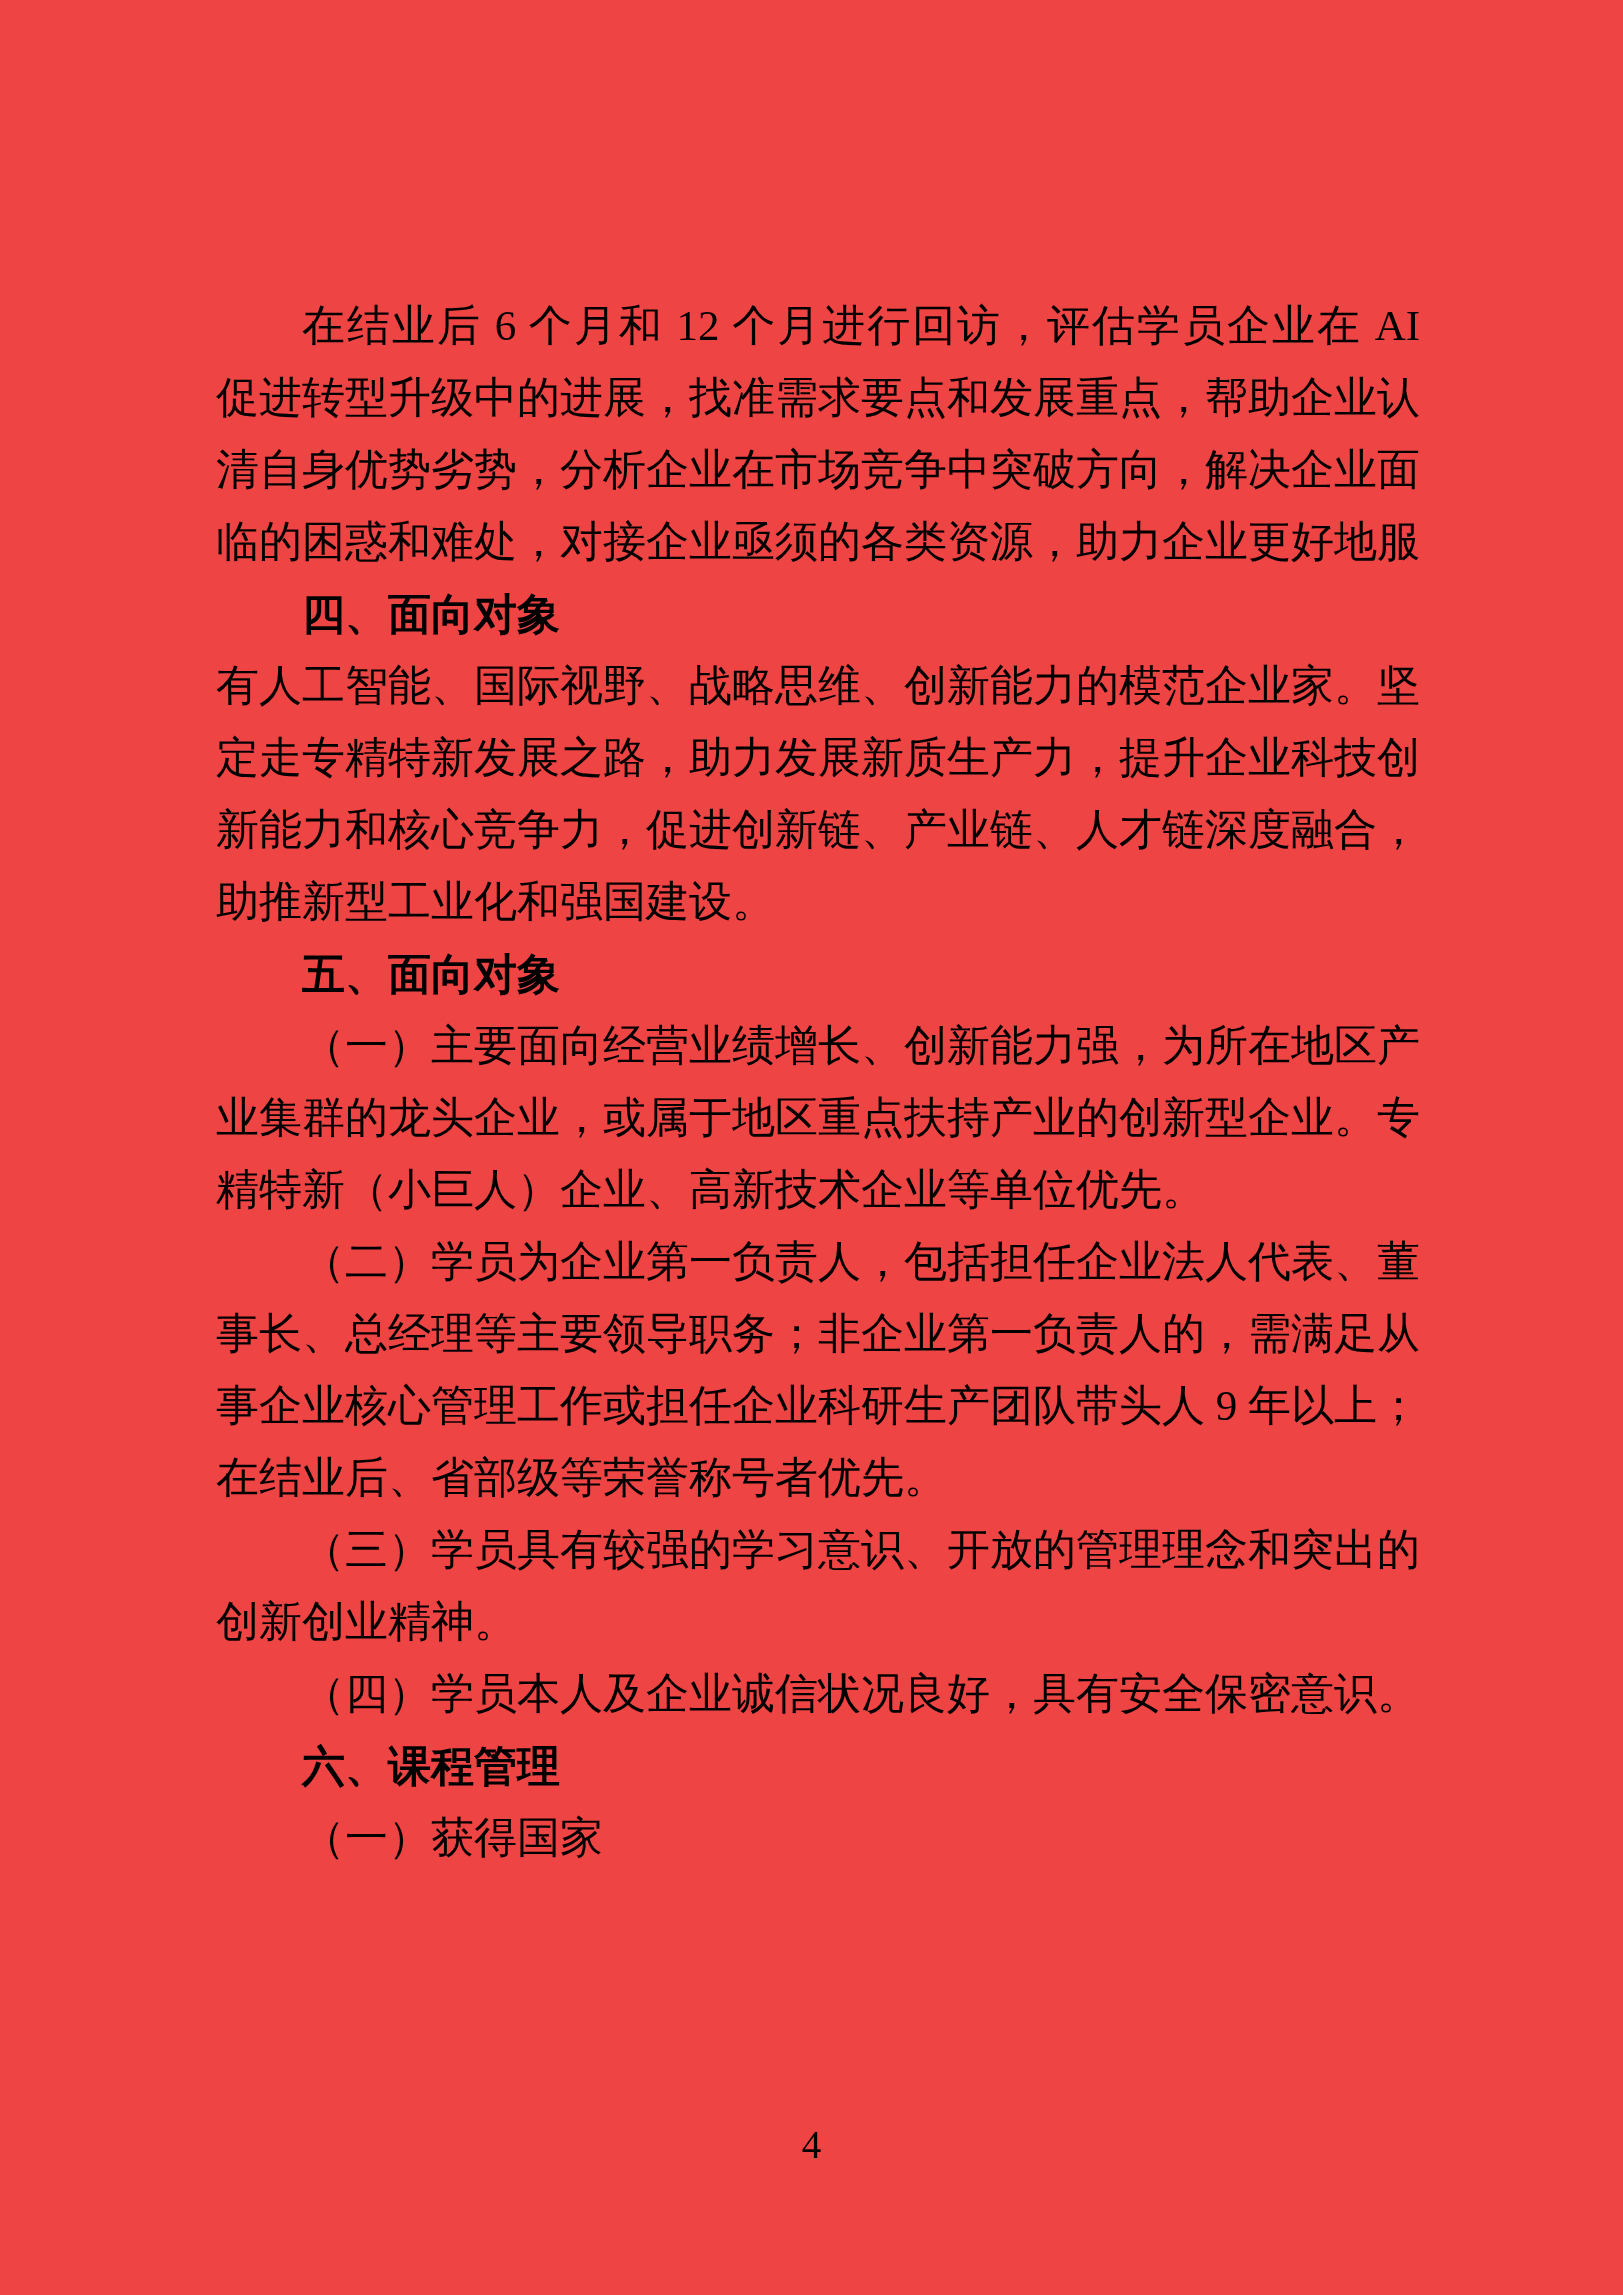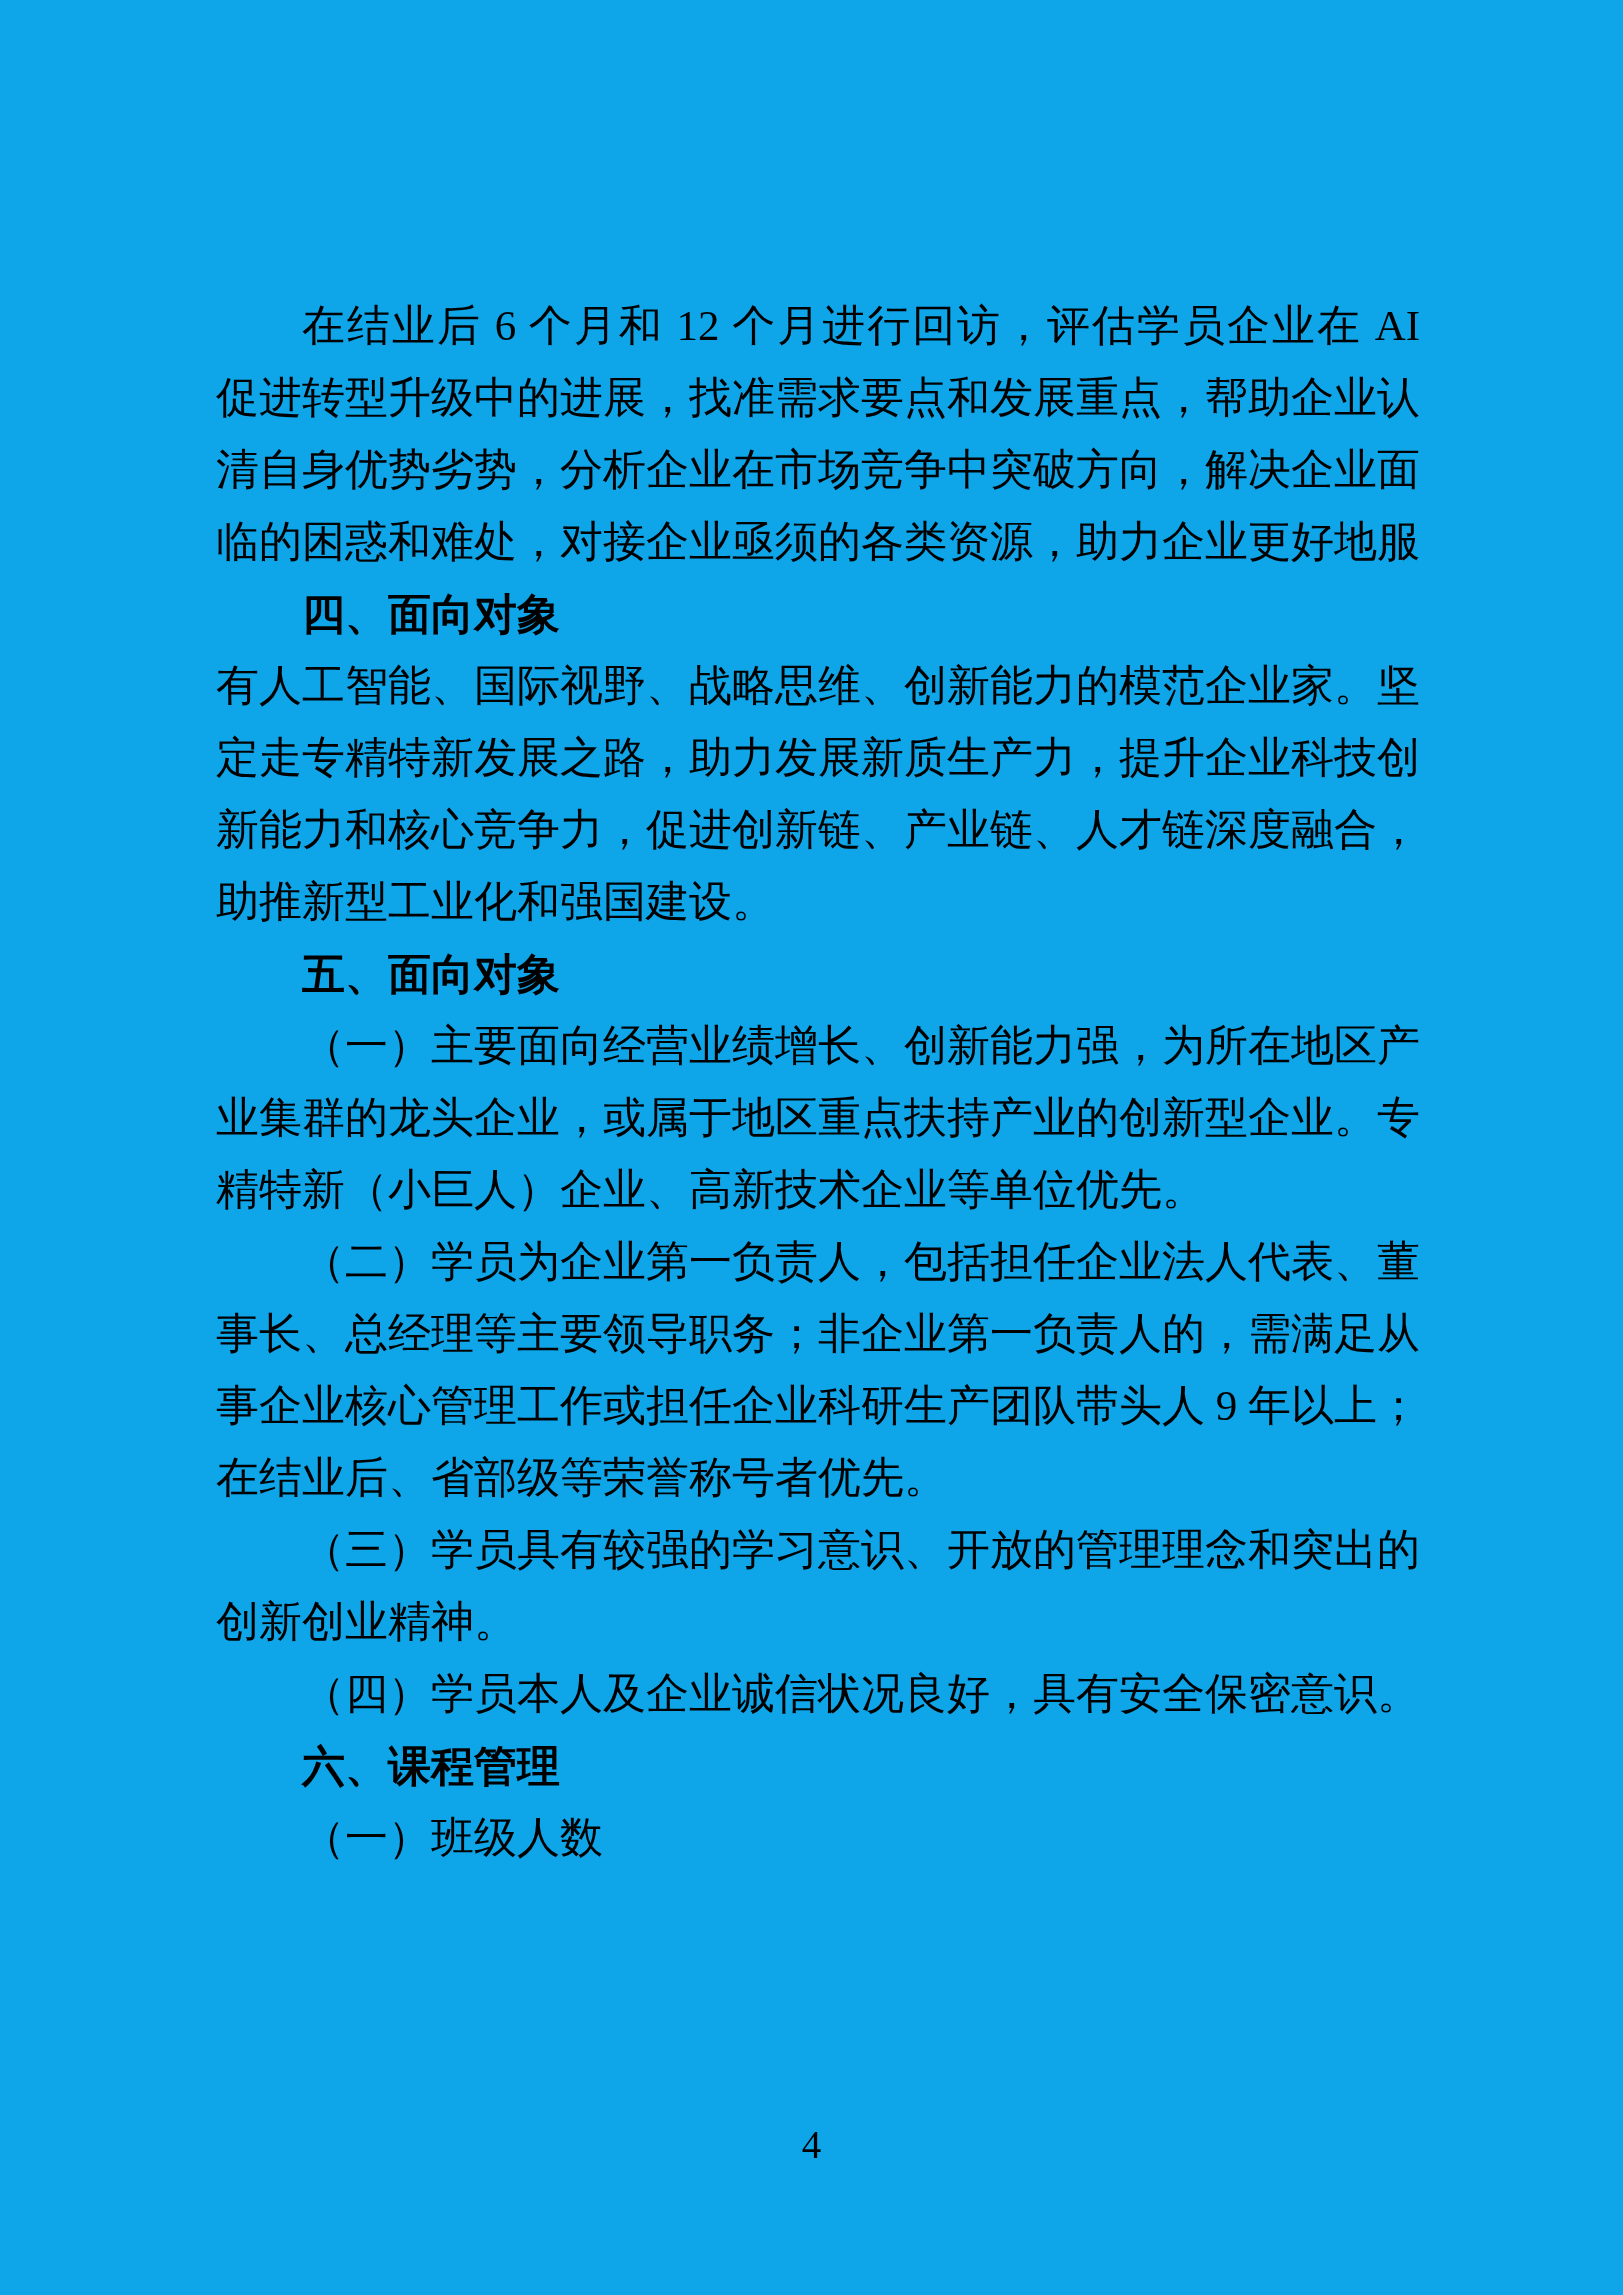--- a/index.html
+++ b/index.html
@@ -13,21 +13,21 @@
     position: relative;
     overflow: hidden;
     font-family: "Liberation Serif", "DejaVu Serif", serif;
     color: #000000;
   }
   .page {
     position: absolute;
     left: 0; top: 0;
     width: 1623px;
     height: 2295px;
-    background: #0ea5e9;
+    background: #ef4444;
   }
   .text-block {
     position: absolute;
     left: 216px;
     top: 290px;
     width: 1204px;
   }
   .line {
     font-size: 43px;
     line-height: 72px;
@@ -86,18 +86,18 @@
     <div class="line jfull">业集群的龙头企业，或属于地区重点扶持产业的创新型企业。专</div>
     <div class="line">精特新（小巨人）企业、高新技术企业等单位优先。</div>
     <div class="line indent jfull">（二）学员为企业第一负责人，包括担任企业法人代表、董</div>
     <div class="line jfull">事长、总经理等主要领导职务；非企业第一负责人的，需满足从</div>
     <div class="line jfull">事企业核心管理工作或担任企业科研生产团队带头人 9 年以上；</div>
     <div class="line">在结业后、省部级等荣誉称号者优先。</div>
     <div class="line indent jfull">（三）学员具有较强的学习意识、开放的管理理念和突出的</div>
     <div class="line">创新创业精神。</div>
     <div class="line indent">（四）学员本人及企业诚信状况良好，具有安全保密意识。</div>
     <div class="line indent heading">六、课程管理</div>
-    <div class="line indent kaiti">（一）班级人数</div>
+    <div class="line indent kaiti">（一）获得国家</div>
   </div>
 
   <div class="page-number">4</div>
 </div>
 
 
 </body></html>

